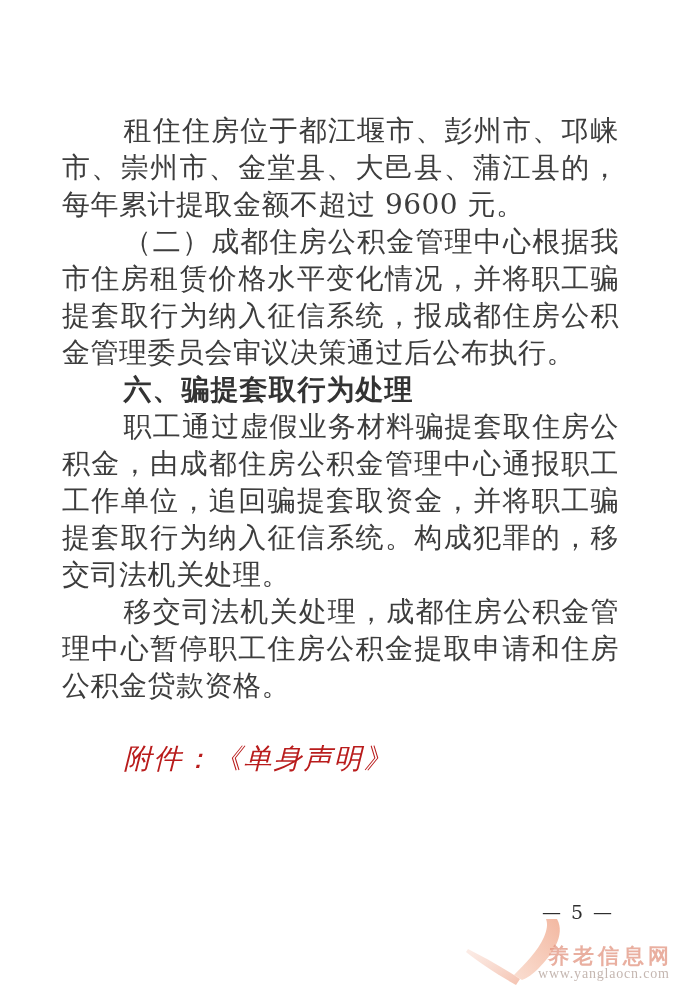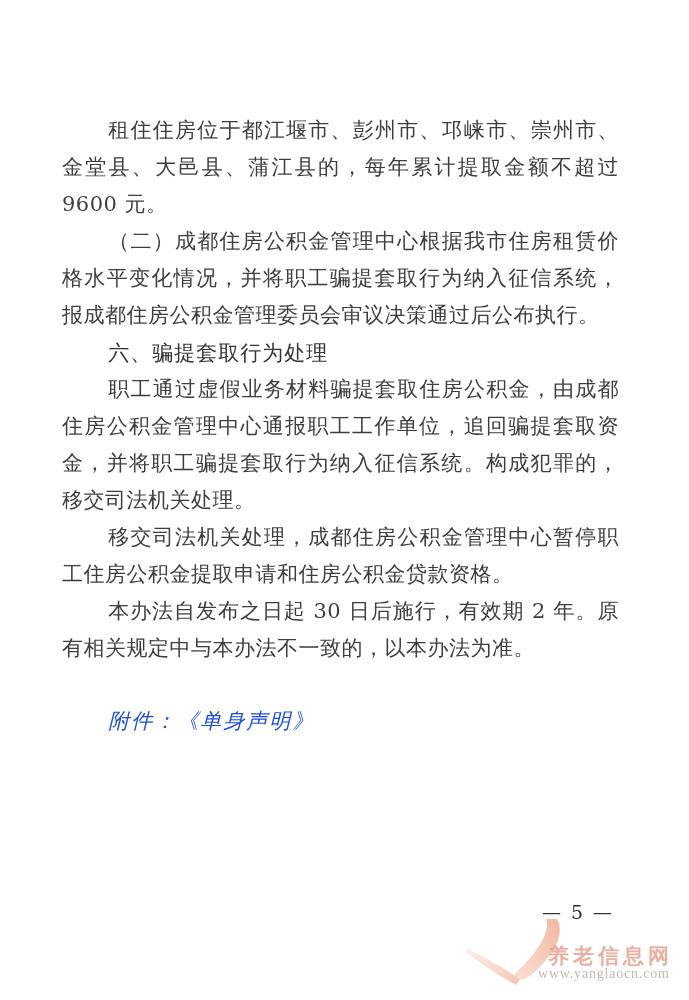--- a/index.html
+++ b/index.html
@@ -16,39 +16,39 @@
     position: absolute;
     inset: 0;
     background: #ffffff;
   }
   .doc-body {
     position: absolute;
     left: 62px;
     top: 112px;
     width: 557px;
     color: #3d3d3d;
-    font-size: 21px;
+    font-size: 28px;
     line-height: 37px;
     letter-spacing: 0.5px;
     text-align: justify;
   }
   .doc-body p {
     text-indent: 2.2em;
     margin: 0;
   }
   .para-heading {
     font-family: "Liberation Sans", "DejaVu Sans", sans-serif;
-    font-weight: 400;
+    font-weight: 700;
     color: #333333;
     letter-spacing: 1px;
   }
   .para-attachment {
     margin-top: 36px !important;
     font-style: italic;
-    color: #1d4ed8;
+    color: #b91c1c;
     letter-spacing: 2px;
   }
   .page-number {
     position: absolute;
     top: 901px;
     left: 538px;
     width: 80px;
     text-align: center;
     font-size: 19px;
     color: #2e2e2e;
@@ -94,21 +94,20 @@
 <body>
 
 <div class="page">
 
   <div class="doc-body">
     <p>租住住房位于都江堰市、彭州市、邛崃市、崇州市、金堂县、大邑县、蒲江县的，每年累计提取金额不超过 9600 元。</p>
     <p>（二）成都住房公积金管理中心根据我市住房租赁价格水平变化情况，并将职工骗提套取行为纳入征信系统，报成都住房公积金管理委员会审议决策通过后公布执行。</p>
     <p class="para-heading">六、骗提套取行为处理</p>
     <p>职工通过虚假业务材料骗提套取住房公积金，由成都住房公积金管理中心通报职工工作单位，追回骗提套取资金，并将职工骗提套取行为纳入征信系统。构成犯罪的，移交司法机关处理。</p>
     <p>移交司法机关处理，成都住房公积金管理中心暂停职工住房公积金提取申请和住房公积金贷款资格。</p>
-    <p>本办法自发布之日起 30 日后施行，有效期 2 年。原有相关规定中与本办法不一致的，以本办法为准。</p>
     <p class="para-attachment">附件：《单身声明》</p>
   </div>
 
   <div class="page-number">— 5 —</div>
 
   <div class="watermark">
     <svg class="watermark-logo" viewBox="0 0 120 80" xmlns="http://www.w3.org/2000/svg" aria-hidden="true">
       <defs>
         <linearGradient id="swooshGrad" x1="1" y1="0" x2="0" y2="1">
           <stop offset="0" stop-color="#f2b49c" stop-opacity="0.95"></stop>

